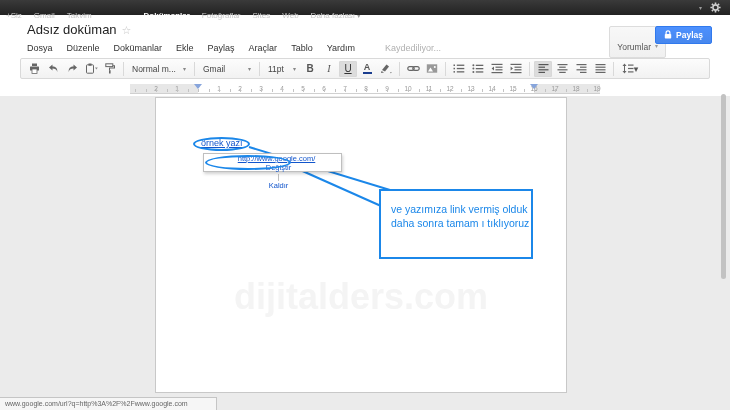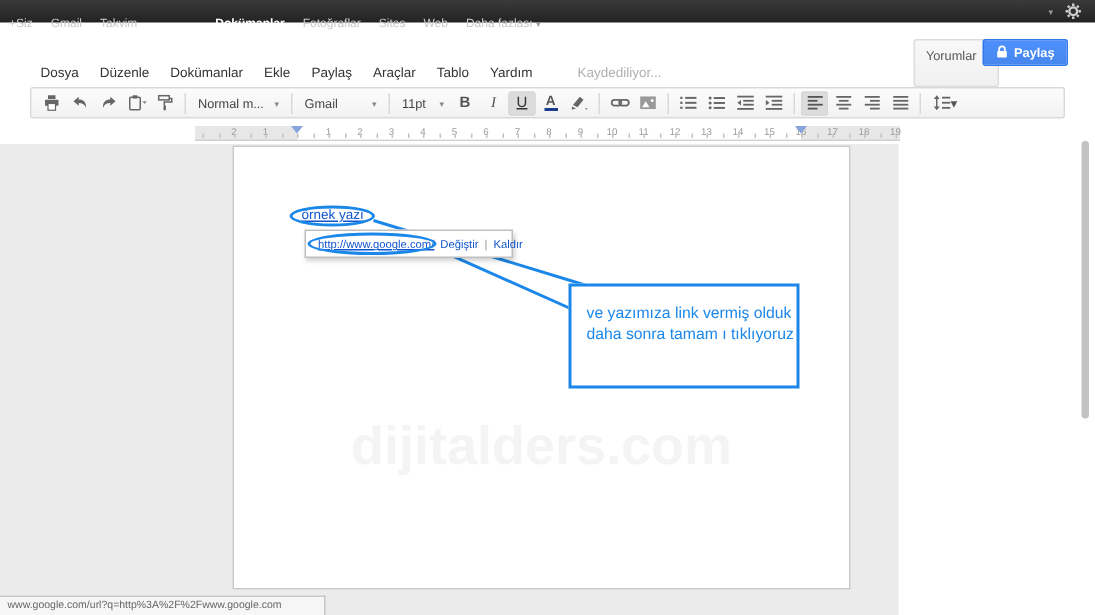--- a/index.html
+++ b/index.html
@@ -23,21 +23,21 @@
   
   #header { position:absolute; left:0; top:15px; width:730px; height:41px; background:#fff; }
   #doc-title { position:absolute; left:27px; top:7px; font-size:13px; color:#222; }
   #title-star { color:#c6c6c6; font-size:11px; margin-left:5px; cursor:pointer; }
   #menubar { position:absolute; left:27px; top:28px; display:flex; gap:14px;
     font-size:9px; color:#333; }
   #menubar .menu-item { cursor:pointer; }
   #save-status { color:#b0b0b0; margin-left:16px; }
   #comments-btn { position:absolute; right:64px; top:11px; height:18px; padding:15px 7px;
     background:linear-gradient(#f8f8f8,#f0f0f0); border:1px solid #dcdcdc; border-radius:2px;
-    font-size:8.5px; color:#555; display:flex; align-items:flex-end; gap:4px; cursor:pointer; }
+    font-size:8.5px; color:#555; display:flex; align-items:flex-start; gap:4px; cursor:pointer; }
   #comments-btn .chev { font-size:6px; color:#999; }
   #share-btn { position:absolute; right:18px; top:11px; height:18px; padding:0 8px;
     background:linear-gradient(#4d90fe,#4787ed); border:1px solid #3079ed; border-radius:2px;
     font-size:8.5px; color:#fff; font-weight:bold; display:flex; align-items:center; gap:4px; cursor:pointer; }
 
   
   #toolbar { position:absolute; left:20px; top:58px; width:690px; height:21px;
     background:linear-gradient(#fcfcfc,#f2f2f2); border:1px solid #d9d9d9; border-radius:2px;
     display:flex; align-items:center; padding:0 4px; gap:1px; }
   .tbtn { width:18px; height:16px; display:flex; align-items:center; justify-content:center;
@@ -58,34 +58,34 @@
   #ruler { position:absolute; left:130px; top:84px; width:470px; height:10px;
     background:#e7e7e7; border-bottom:1px solid #d0d0d0; overflow:visible; }
   #ruler .white-zone { position:absolute; top:0; bottom:0; background:#fff; }
   .ruler-num { position:absolute; top:1px; font-size:6.5px; color:#9a9a9a; transform:translateX(-50%); }
   .ruler-tick { position:absolute; bottom:1px; width:1px; height:3px; background:#c3c3c3; }
   .ruler-marker { position:absolute; top:0; width:0; height:0; transform:translateX(-50%);
     border-left:4px solid transparent; border-right:4px solid transparent;
     border-top:5px solid #87a5dc; cursor:pointer; }
 
   
-  #docarea { position:absolute; left:0; top:96px; width:599px; height:314px;
+  #docarea { position:absolute; left:0; top:96px; width:730px; height:314px;
     background:#ebebeb; overflow:hidden; }
   #page { position:absolute; left:155px; top:1px; width:412px; height:296px;
     background:#fff; border:1px solid #c8c8c8; }
   #watermark { position:absolute; left:155px; top:180px; width:412px; text-align:center;
     font-size:36px; font-weight:bold; color:#f4f4f4; letter-spacing:0; pointer-events:none; }
   #doc-link { position:absolute; left:201px; top:42px; font-size:9px;
     color:#1155cc; text-decoration:underline; cursor:pointer; }
   .blue-ellipse { position:absolute; border:2px solid #1b87e9; border-radius:50%; pointer-events:none; }
   #ellipse-link { left:193px; top:41px; width:57px; height:14px; }
   #ellipse-url  { left:205px; top:59px; width:86px; height:15px; }
   #link-bubble { position:absolute; left:203px; top:57px; width:139px; height:19px;
     background:#fff; border:1px solid #bfbfbf; box-shadow:1px 2px 3px rgba(0,0,0,.18);
-    display:flex; align-items:center; font-size:7.5px; padding-left:8px; white-space:nowrap; }
+    display:flex; align-items:center; font-size:7.5px; padding-left:8px; white-space:nowrap;flex-direction:column; }
   #bubble-url { color:#1155cc; text-decoration:underline; cursor:pointer; }
   #bubble-change, #bubble-remove { color:#1155cc; cursor:pointer; margin-left:4px; }
   #bubble-pipe { color:#999; margin-left:4px; }
   #callout-box { position:absolute; left:379px; top:93px; width:154px; height:70px;
     background:#fff; border:2px solid #1b87e9; padding:11px 0 0 10px; }
   #callout-box .callout-line { font-size:10.5px; line-height:14px; color:#1b87e9; }
   #annot-lines { position:absolute; left:0; top:0; width:730px; height:314px; pointer-events:none; }
 
   
   #v-scrollbar { position:absolute; left:721px; top:94px; width:5px; height:185px;
@@ -115,20 +115,21 @@
     <svg width="11" height="11" viewBox="0 0 11 11">
       <g stroke="#cfcfcf" stroke-width="1.6" fill="none">
         <circle cx="5.5" cy="5.5" r="2.6"></circle>
         <path d="M5.5 0.4 V2 M5.5 9 V10.6 M0.4 5.5 H2 M9 5.5 H10.6 M1.9 1.9 L3 3 M8 8 L9.1 9.1 M9.1 1.9 L8 3 M3 8 L1.9 9.1"></path>
       </g>
     </svg>
   </span>
 </div>
 
 <div id="header">
+  <div id="doc-title"><span>Adsız doküman</span><span id="title-star">☆</span></div>
   <div id="menubar">
     <span class="menu-item">Dosya</span>
     <span class="menu-item">Düzenle</span>
     <span class="menu-item">Dokümanlar</span>
     <span class="menu-item">Ekle</span>
     <span class="menu-item">Paylaş</span>
     <span class="menu-item">Araçlar</span>
     <span class="menu-item">Tablo</span>
     <span class="menu-item">Yardım</span>
     <span id="save-status">Kaydediliyor...</span>

